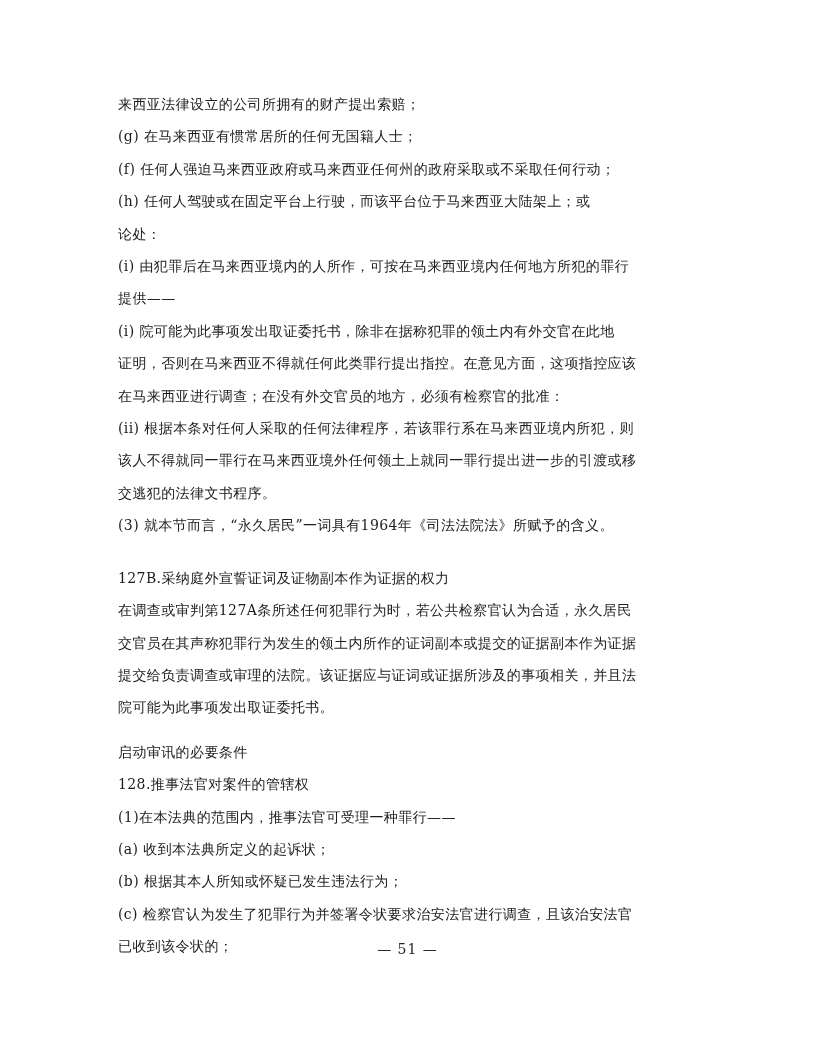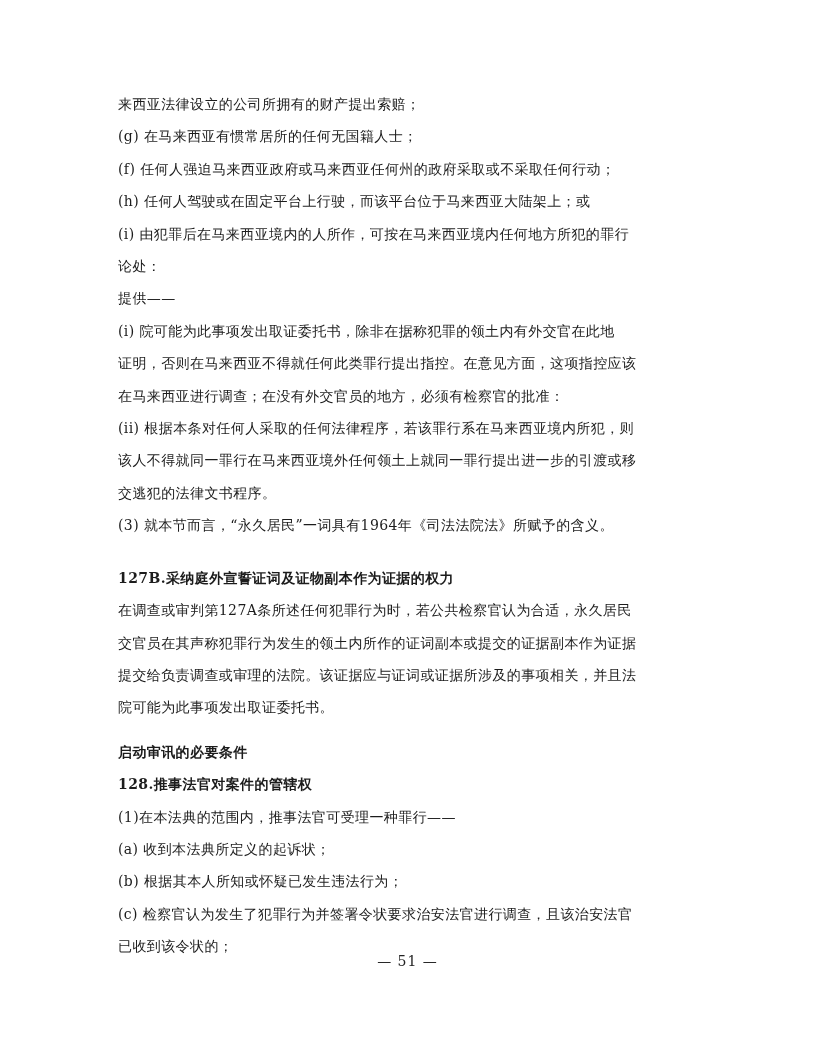--- a/index.html
+++ b/index.html
@@ -27,47 +27,46 @@
     width: 592px;
   }
   .line {
     font-size: 14px;
     line-height: 32.4px;
     letter-spacing: 0.4px;
     white-space: nowrap;
     font-weight: 400;
   }
   .heading {
-    font-weight: 700;
+    font-weight: 400;
   }
   .gap-large { height: 20px; }
   .gap-small { height: 12px; }
   .footer {
     position: absolute;
     top: 941px;
     left: 0;
     width: 100%;
     text-align: center;
     font-size: 14px;
     letter-spacing: 1px;
     color: #222222;
-    margin-top: 12px;
   }
 </style>
 </head>
 <body>
 
 <div class="page">
   <div class="content" id="doc-body">
       <div class="line">来西亚法律设立的公司所拥有的财产提出索赔；</div>
       <div class="line">(g) 在马来西亚有惯常居所的任何无国籍人士；</div>
       <div class="line">(f) 任何人强迫马来西亚政府或马来西亚任何州的政府采取或不采取任何行动；</div>
       <div class="line">(h) 任何人驾驶或在固定平台上行驶，而该平台位于马来西亚大陆架上；或</div>
+      <div class="line">论处：</div>
       <div class="line">(i) 由犯罪后在马来西亚境内的人所作，可按在马来西亚境内任何地方所犯的罪行</div>
-      <div class="line">论处：</div>
       <div class="line">提供——</div>
       <div class="line">(i) 院可能为此事项发出取证委托书，除非在据称犯罪的领土内有外交官在此地</div>
       <div class="line">证明，否则在马来西亚不得就任何此类罪行提出指控。在意见方面，这项指控应该</div>
       <div class="line">在马来西亚进行调查；在没有外交官员的地方，必须有检察官的批准：</div>
       <div class="line">(ii) 根据本条对任何人采取的任何法律程序，若该罪行系在马来西亚境内所犯，则</div>
       <div class="line">该人不得就同一罪行在马来西亚境外任何领土上就同一罪行提出进一步的引渡或移</div>
       <div class="line">交逃犯的法律文书程序。</div>
       <div class="line">(3) 就本节而言，“永久居民”一词具有1964年《司法法院法》所赋予的含义。</div>
       <div class="gap-large"></div>
       <div class="line heading">127B.采纳庭外宣誓证词及证物副本作为证据的权力</div>

